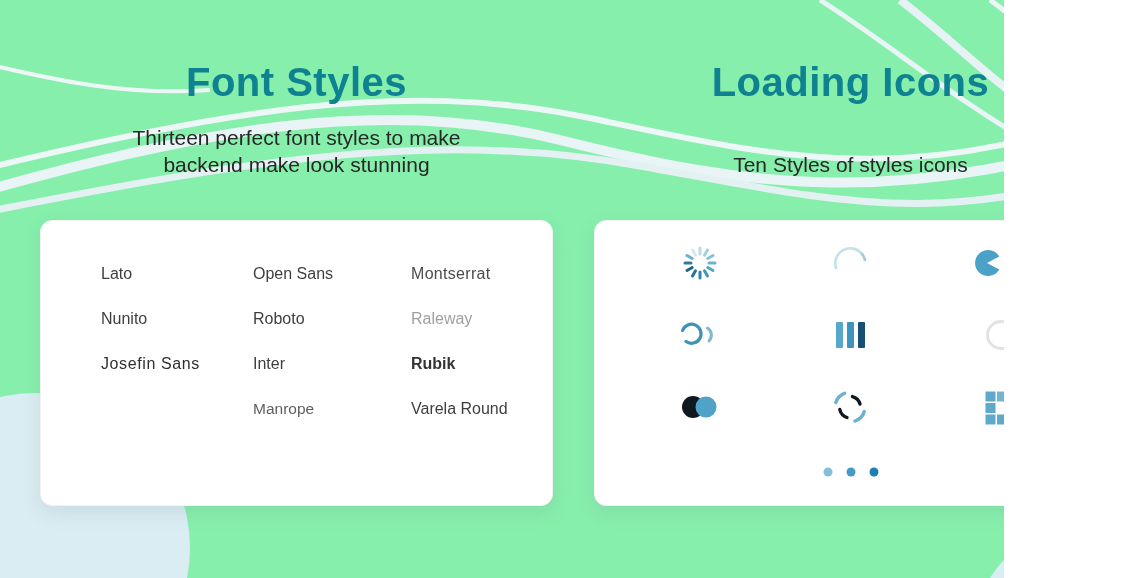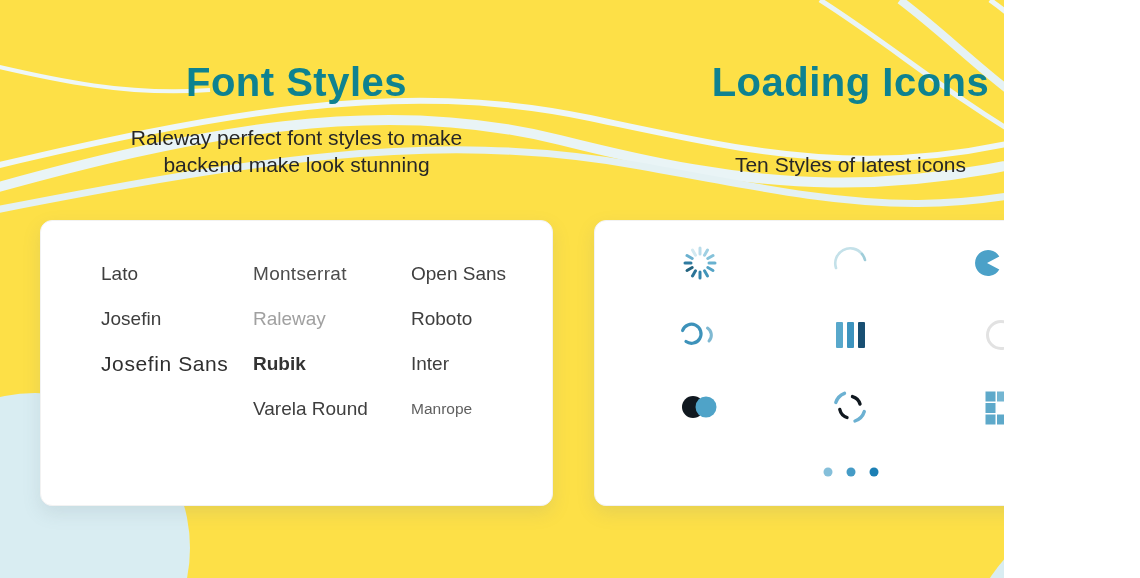--- a/index.html
+++ b/index.html
@@ -1,19 +1,19 @@
 <!DOCTYPE html>
 <html><head>
 <meta charset="utf-8">
 <style>
   * { margin:0; padding:0; box-sizing:border-box; }
   html,body { background:#fff; }
   .canvas {
     position:relative; width:1004px; height:578px;
-    overflow:hidden; background:#fde047;
+    overflow:hidden; background:#86efac;
     font-family:"Liberation Sans", sans-serif;
   }
   .bg { position:absolute; inset:0; z-index:0; }
   .section {
     position:absolute; top:58px; width:513px; z-index:2; text-align:center;
   }
   .section.left { left:40px; }
   .section.right { left:594px; }
   .title {
     font-size:40px; line-height:48px; font-weight:800;
@@ -28,27 +28,27 @@
     border-radius:12px; border:1px solid #f2f2f2;
     box-shadow:0 7px 18px rgba(110,130,140,.16);
     text-align:left; position:relative;
   }
   
   .font-grid {
     display:grid; grid-template-columns:152px 158px auto;
     padding:30px 0 0 60px;
   }
   .font-row { height:45px; display:flex; align-items:center; }
-  .font-name { font-size:19px; color:#3e3e3e; }
+  .font-name { font-size:16px; color:#3e3e3e; }
   .f-oswald { display:inline-block; transform:scaleX(.72); transform-origin:left center;
               font-weight:700; font-size:18px; color:#232323; letter-spacing:-.2px; }
   .f-montserrat { color:#4c4c4c; letter-spacing:.3px; }
   .f-raleway { color:#a0a0a0; }
   .f-rubik { font-weight:600; color:#333; }
-  .f-josefin { letter-spacing:.6px; font-size:21px; color:#2f2f2f; }
+  .f-josefin { letter-spacing:.6px; font-size:16px; color:#2f2f2f; }
   .f-manrope { color:#5f5f5f; font-size:15.5px; }
   
   .loader-grid {
     display:grid; grid-template-columns:1fr 1fr 1fr;
     grid-auto-rows:72px; padding:6px 30px 0 30px;
     justify-items:center; align-items:center;
   }
   .loader-cell { display:flex; align-items:center; justify-content:center; }
   .dots-row { height:58px; display:flex; align-items:center; justify-content:center; }
 </style>
@@ -64,70 +64,70 @@
     <path d="M -30 60 C 60 82, 130 96, 210 90" fill="none" stroke="#eef7f8" stroke-width="4"></path>
     <path d="M 820 0 C 930 70, 1020 160, 1170 200" fill="none" stroke="#e9f4f6" stroke-width="5"></path>
     <path d="M 900 0 C 980 60, 1040 140, 1170 168" fill="none" stroke="#e6f2f4" stroke-width="8"></path>
     <path d="M 990 0 C 1060 50, 1100 118, 1170 138" fill="none" stroke="#ecf6f7" stroke-width="5"></path>
     <circle cx="35" cy="548" r="155" fill="#d9edf2"></circle>
     <circle cx="1118" cy="660" r="152" fill="#d9edf2"></circle>
   </svg>
 
   <section class="section left">
     <h1 class="title">Font Styles</h1>
-    <p class="subtitle"><span>Raleway perfect font styles to make</span><br><span>backend make look stunning</span></p>
+    <p class="subtitle"><span>Thirteen perfect font styles to make</span><br><span>backend make look stunning</span></p>
 
     <div class="card">
       <div class="font-grid">
         <div>
           <div class="font-row">
               <span class="font-name">Lato</span>
             </div>
           <div class="font-row">
-              <span class="font-name">Josefin</span>
+              <span class="font-name">Nunito</span>
             </div>
           <div class="font-row">
               <span class="font-name f-josefin">Josefin Sans</span>
             </div>
         </div>
         <div>
           <div class="font-row">
+              <span class="font-name">Open Sans</span>
+            </div>
+          <div class="font-row">
+              <span class="font-name">Roboto</span>
+            </div>
+          <div class="font-row">
+              <span class="font-name">Inter</span>
+            </div>
+          <div class="font-row">
+              <span class="font-name f-manrope">Manrope</span>
+            </div>
+        </div>
+        <div>
+          <div class="font-row">
               <span class="font-name f-montserrat">Montserrat</span>
             </div>
           <div class="font-row">
               <span class="font-name f-raleway">Raleway</span>
             </div>
           <div class="font-row">
               <span class="font-name f-rubik">Rubik</span>
             </div>
           <div class="font-row">
               <span class="font-name">Varela Round</span>
-            </div>
-        </div>
-        <div>
-          <div class="font-row">
-              <span class="font-name">Open Sans</span>
-            </div>
-          <div class="font-row">
-              <span class="font-name">Roboto</span>
-            </div>
-          <div class="font-row">
-              <span class="font-name">Inter</span>
-            </div>
-          <div class="font-row">
-              <span class="font-name f-manrope">Manrope</span>
             </div>
         </div>
       </div>
     </div>
   </section>
 
   <section class="section right">
     <h1 class="title">Loading Icons</h1>
-    <p class="subtitle"><br><span>Ten Styles of latest icons</span></p>
+    <p class="subtitle"><br><span>Ten Styles of styles icons</span></p>
 
     <div class="card">
       <div class="loader-grid">
 
         <div class="loader-cell">
           <svg width="40" height="40" viewBox="0 0 40 40">
             <g stroke-width="3" stroke-linecap="round">
               <line x1="20" y1="5" x2="20" y2="11" stroke="#b9dcea"></line>
               <line x1="20" y1="5" x2="20" y2="11" stroke="#9fd0e3" transform="rotate(30 20 20)"></line>
               <line x1="20" y1="5" x2="20" y2="11" stroke="#84c2da" transform="rotate(60 20 20)"></line>

